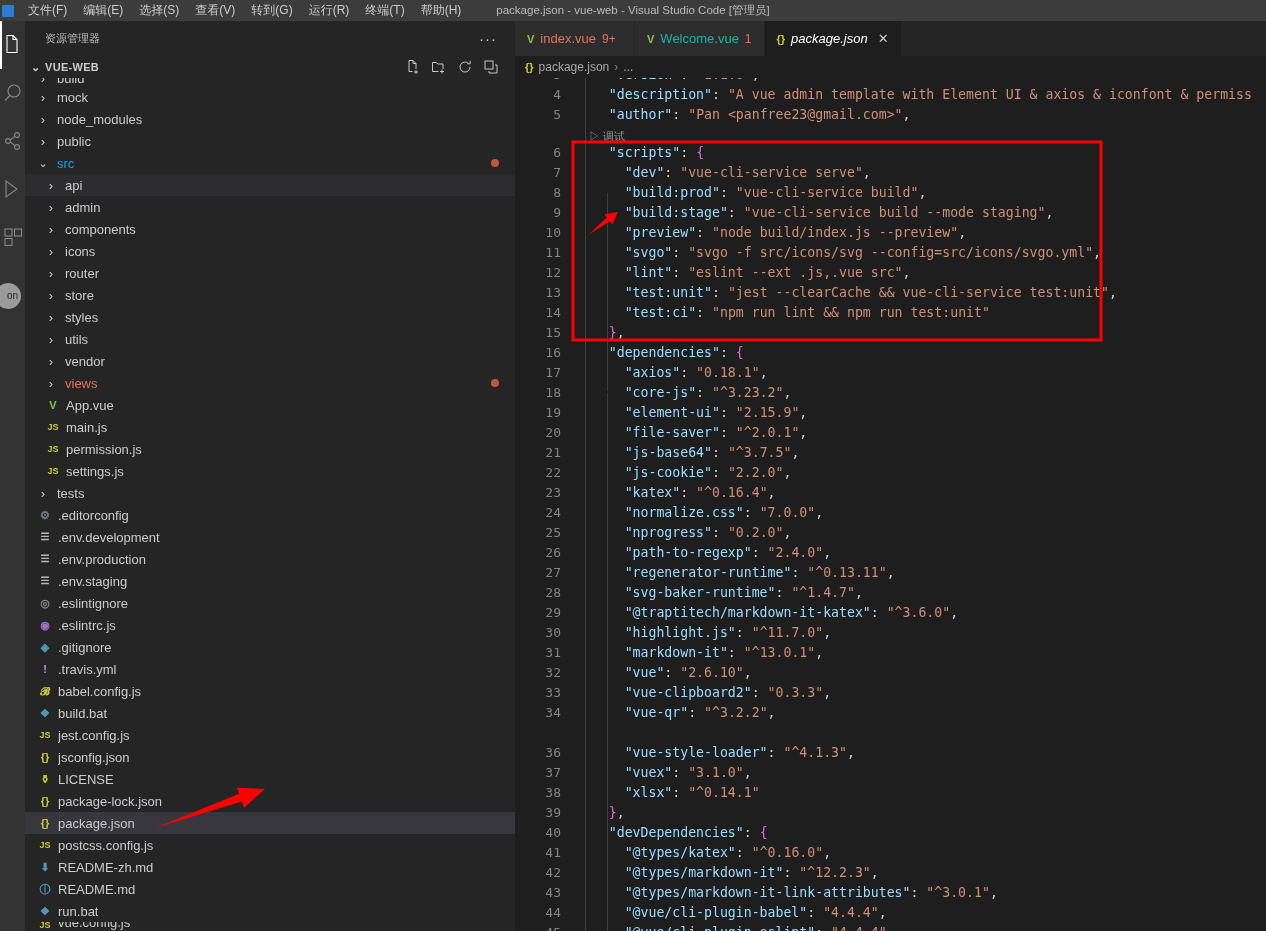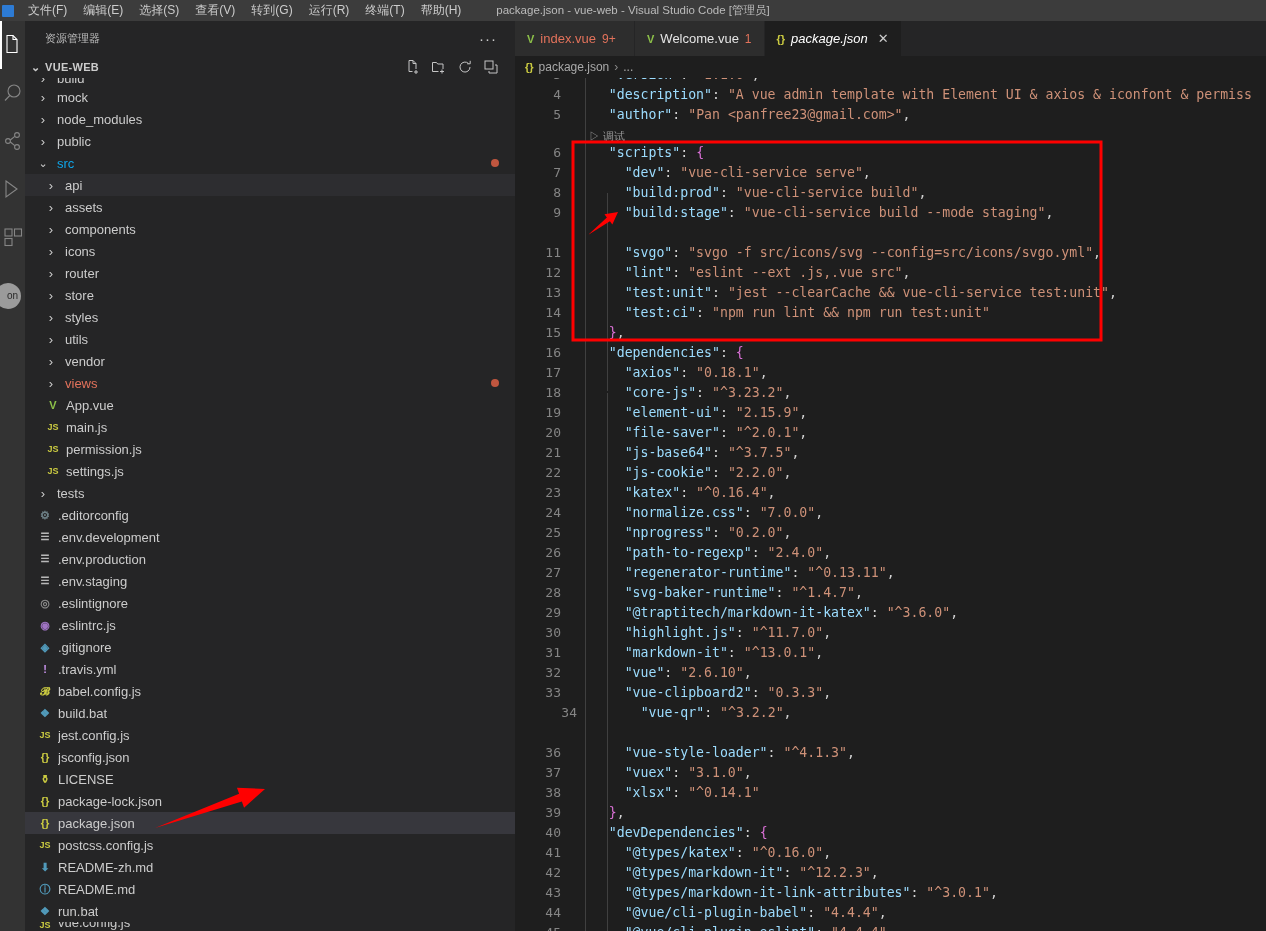--- a/index.html
+++ b/index.html
@@ -276,21 +276,21 @@
           <span class="dot"></span>
         </div>
         <div class="row focus" style="padding-left: 20px;">
           <span class="twisty" style="font-size: 13px;">›</span>
           <span style="width: 8px; flex: 0 0 8px;"></span>
           <span class="label">api</span>
         </div>
         <div class="row" style="padding-left: 20px;">
           <span class="twisty" style="font-size: 13px;">›</span>
           <span style="width: 8px; flex: 0 0 8px;"></span>
-          <span class="label">assets</span>
+          <span class="label">admin</span>
         </div>
         <div class="row" style="padding-left: 20px;">
           <span class="twisty" style="font-size: 13px;">›</span>
           <span style="width: 8px; flex: 0 0 8px;"></span>
           <span class="label">components</span>
         </div>
         <div class="row" style="padding-left: 20px;">
           <span class="twisty" style="font-size: 13px;">›</span>
           <span style="width: 8px; flex: 0 0 8px;"></span>
           <span class="label">icons</span>
@@ -432,21 +432,21 @@
 
   <div class="editor">
     <div class="tabbar" id="tabbar">
         <div class="tab">
           <span class="ticon" style="color: rgb(141, 193, 73);">V</span>
           <span class="tlabel" style="color: rgb(226, 114, 91);">index.vue</span>
           <span class="badge" style="color: rgb(226, 114, 91);">9+</span>
         </div>
         <div class="tab">
           <span class="ticon" style="color: rgb(141, 193, 73);">V</span>
-          <span class="tlabel" style="color: #e5e5e5;">Welcome.vue</span>
+          <span class="tlabel" style="color: #14b8a6;">Welcome.vue</span>
           <span class="badge" style="color: rgb(226, 114, 91);">1</span>
         </div>
         <div class="tab active">
           <span class="ticon" style="color: rgb(203, 203, 65);">{}</span>
           <span class="tlabel">package.json</span>
           <span class="close">✕</span>
         </div>
       </div>
 
     <div class="breadcrumb">
@@ -458,20 +458,21 @@
 
     <div class="code" id="code">
         <div class="cline" style="position: absolute; left: 0px; right: 0px; top: -13px;"><span class="gutter">3</span><span class="ctext"><span class="p">    </span><span class="k">"version"</span><span class="p">: </span><span class="s">"1.1.0"</span><span class="p">,</span></span></div>
         <div class="cline" style="position: absolute; left: 0px; right: 0px; top: 7px;"><span class="gutter">4</span><span class="ctext"><span class="p">    </span><span class="k">"description"</span><span class="p">: </span><span class="s">"A vue admin template with Element UI &amp; axios &amp; iconfont &amp; permiss</span></span></div>
         <div class="cline" style="position: absolute; left: 0px; right: 0px; top: 27px;"><span class="gutter">5</span><span class="ctext"><span class="p">    </span><span class="k">"author"</span><span class="p">: </span><span class="s">"Pan &lt;panfree23@gmail.com&gt;"</span><span class="p">,</span></span></div>
         <div class="codelens" style="top: 48px;">▷ 调试</div>
         <div class="cline" style="position: absolute; left: 0px; right: 0px; top: 65px;"><span class="gutter">6</span><span class="ctext"><span class="p">    </span><span class="k">"scripts"</span><span class="p">: </span><span class="b2">{</span></span></div>
         <div class="cline" style="position: absolute; left: 0px; right: 0px; top: 85px;"><span class="gutter">7</span><span class="ctext"><span class="p">      </span><span class="k">"dev"</span><span class="p">: </span><span class="s">"vue-cli-service serve"</span><span class="p">,</span></span></div>
         <div class="cline" style="position: absolute; left: 0px; right: 0px; top: 105px;"><span class="gutter">8</span><span class="ctext"><span class="p">      </span><span class="k">"build:prod"</span><span class="p">: </span><span class="s">"vue-cli-service build"</span><span class="p">,</span></span></div>
         <div class="cline" style="position: absolute; left: 0px; right: 0px; top: 125px;"><span class="gutter">9</span><span class="ctext"><span class="p">      </span><span class="k">"build:stage"</span><span class="p">: </span><span class="s">"vue-cli-service build --mode staging"</span><span class="p">,</span></span></div>
+        <div class="cline" style="position: absolute; left: 0px; right: 0px; top: 145px;"><span class="gutter">10</span><span class="ctext"><span class="p">      </span><span class="k">"preview"</span><span class="p">: </span><span class="s">"node build/index.js --preview"</span><span class="p">,</span></span></div>
         <div class="cline" style="position: absolute; left: 0px; right: 0px; top: 165px;"><span class="gutter">11</span><span class="ctext"><span class="p">      </span><span class="k">"svgo"</span><span class="p">: </span><span class="s">"svgo -f src/icons/svg --config=src/icons/svgo.yml"</span><span class="p">,</span></span></div>
         <div class="cline" style="position: absolute; left: 0px; right: 0px; top: 185px;"><span class="gutter">12</span><span class="ctext"><span class="p">      </span><span class="k">"lint"</span><span class="p">: </span><span class="s">"eslint --ext .js,.vue src"</span><span class="p">,</span></span></div>
         <div class="cline" style="position: absolute; left: 0px; right: 0px; top: 205px;"><span class="gutter">13</span><span class="ctext"><span class="p">      </span><span class="k">"test:unit"</span><span class="p">: </span><span class="s">"jest --clearCache &amp;&amp; vue-cli-service test:unit"</span><span class="p">,</span></span></div>
         <div class="cline" style="position: absolute; left: 0px; right: 0px; top: 225px;"><span class="gutter">14</span><span class="ctext"><span class="p">      </span><span class="k">"test:ci"</span><span class="p">: </span><span class="s">"npm run lint &amp;&amp; npm run test:unit"</span></span></div>
         <div class="cline" style="position: absolute; left: 0px; right: 0px; top: 245px;"><span class="gutter">15</span><span class="ctext"><span class="p">    </span><span class="b2">}</span><span class="p">,</span></span></div>
         <div class="cline" style="position: absolute; left: 0px; right: 0px; top: 265px;"><span class="gutter">16</span><span class="ctext"><span class="p">    </span><span class="k">"dependencies"</span><span class="p">: </span><span class="b2">{</span></span></div>
         <div class="cline" style="position: absolute; left: 0px; right: 0px; top: 285px;"><span class="gutter">17</span><span class="ctext"><span class="p">      </span><span class="k">"axios"</span><span class="p">: </span><span class="s">"0.18.1"</span><span class="p">,</span></span></div>
         <div class="cline" style="position: absolute; left: 0px; right: 0px; top: 305px;"><span class="gutter">18</span><span class="ctext"><span class="p">      </span><span class="k">"core-js"</span><span class="p">: </span><span class="s">"^3.23.2"</span><span class="p">,</span></span></div>
         <div class="cline" style="position: absolute; left: 0px; right: 0px; top: 325px;"><span class="gutter">19</span><span class="ctext"><span class="p">      </span><span class="k">"element-ui"</span><span class="p">: </span><span class="s">"2.15.9"</span><span class="p">,</span></span></div>
         <div class="cline" style="position: absolute; left: 0px; right: 0px; top: 345px;"><span class="gutter">20</span><span class="ctext"><span class="p">      </span><span class="k">"file-saver"</span><span class="p">: </span><span class="s">"^2.0.1"</span><span class="p">,</span></span></div>
@@ -481,21 +482,21 @@
         <div class="cline" style="position: absolute; left: 0px; right: 0px; top: 425px;"><span class="gutter">24</span><span class="ctext"><span class="p">      </span><span class="k">"normalize.css"</span><span class="p">: </span><span class="s">"7.0.0"</span><span class="p">,</span></span></div>
         <div class="cline" style="position: absolute; left: 0px; right: 0px; top: 445px;"><span class="gutter">25</span><span class="ctext"><span class="p">      </span><span class="k">"nprogress"</span><span class="p">: </span><span class="s">"0.2.0"</span><span class="p">,</span></span></div>
         <div class="cline" style="position: absolute; left: 0px; right: 0px; top: 465px;"><span class="gutter">26</span><span class="ctext"><span class="p">      </span><span class="k">"path-to-regexp"</span><span class="p">: </span><span class="s">"2.4.0"</span><span class="p">,</span></span></div>
         <div class="cline" style="position: absolute; left: 0px; right: 0px; top: 485px;"><span class="gutter">27</span><span class="ctext"><span class="p">      </span><span class="k">"regenerator-runtime"</span><span class="p">: </span><span class="s">"^0.13.11"</span><span class="p">,</span></span></div>
         <div class="cline" style="position: absolute; left: 0px; right: 0px; top: 505px;"><span class="gutter">28</span><span class="ctext"><span class="p">      </span><span class="k">"svg-baker-runtime"</span><span class="p">: </span><span class="s">"^1.4.7"</span><span class="p">,</span></span></div>
         <div class="cline" style="position: absolute; left: 0px; right: 0px; top: 525px;"><span class="gutter">29</span><span class="ctext"><span class="p">      </span><span class="k">"@traptitech/markdown-it-katex"</span><span class="p">: </span><span class="s">"^3.6.0"</span><span class="p">,</span></span></div>
         <div class="cline" style="position: absolute; left: 0px; right: 0px; top: 545px;"><span class="gutter">30</span><span class="ctext"><span class="p">      </span><span class="k">"highlight.js"</span><span class="p">: </span><span class="s">"^11.7.0"</span><span class="p">,</span></span></div>
         <div class="cline" style="position: absolute; left: 0px; right: 0px; top: 565px;"><span class="gutter">31</span><span class="ctext"><span class="p">      </span><span class="k">"markdown-it"</span><span class="p">: </span><span class="s">"^13.0.1"</span><span class="p">,</span></span></div>
         <div class="cline" style="position: absolute; left: 0px; right: 0px; top: 585px;"><span class="gutter">32</span><span class="ctext"><span class="p">      </span><span class="k">"vue"</span><span class="p">: </span><span class="s">"2.6.10"</span><span class="p">,</span></span></div>
         <div class="cline" style="position: absolute; left: 0px; right: 0px; top: 605px;"><span class="gutter">33</span><span class="ctext"><span class="p">      </span><span class="k">"vue-clipboard2"</span><span class="p">: </span><span class="s">"0.3.3"</span><span class="p">,</span></span></div>
-        <div class="cline" style="position: absolute; left: 16px; right: 0px; top: 625px;"><span class="gutter">34</span><span class="ctext"><span class="p">      </span><span class="k">"vue-qr"</span><span class="p">: </span><span class="s">"^3.2.2"</span><span class="p">,</span></span></div>
+        <div class="cline" style="position: absolute; left: 0px; right: 0px; top: 625px;"><span class="gutter">34</span><span class="ctext"><span class="p">      </span><span class="k">"vue-qr"</span><span class="p">: </span><span class="s">"^3.2.2"</span><span class="p">,</span></span></div>
         <div class="cline" style="position: absolute; left: 0px; right: 0px; top: 665px;"><span class="gutter">36</span><span class="ctext"><span class="p">      </span><span class="k">"vue-style-loader"</span><span class="p">: </span><span class="s">"^4.1.3"</span><span class="p">,</span></span></div>
         <div class="cline" style="position: absolute; left: 0px; right: 0px; top: 685px;"><span class="gutter">37</span><span class="ctext"><span class="p">      </span><span class="k">"vuex"</span><span class="p">: </span><span class="s">"3.1.0"</span><span class="p">,</span></span></div>
         <div class="cline" style="position: absolute; left: 0px; right: 8px; top: 705px;"><span class="gutter">38</span><span class="ctext"><span class="p">      </span><span class="k">"xlsx"</span><span class="p">: </span><span class="s">"^0.14.1"</span></span></div>
         <div class="cline" style="position: absolute; left: 0px; right: 0px; top: 725px;"><span class="gutter">39</span><span class="ctext"><span class="p">    </span><span class="b2">}</span><span class="p">,</span></span></div>
         <div class="cline" style="position: absolute; left: 0px; right: 0px; top: 745px;"><span class="gutter">40</span><span class="ctext"><span class="p">    </span><span class="k">"devDependencies"</span><span class="p">: </span><span class="b2">{</span></span></div>
         <div class="cline" style="position: absolute; left: 0px; right: 0px; top: 765px;"><span class="gutter">41</span><span class="ctext"><span class="p">      </span><span class="k">"@types/katex"</span><span class="p">: </span><span class="s">"^0.16.0"</span><span class="p">,</span></span></div>
         <div class="cline" style="position: absolute; left: 0px; right: 0px; top: 785px;"><span class="gutter">42</span><span class="ctext"><span class="p">      </span><span class="k">"@types/markdown-it"</span><span class="p">: </span><span class="s">"^12.2.3"</span><span class="p">,</span></span></div>
         <div class="cline" style="position: absolute; left: 0px; right: 0px; top: 805px;"><span class="gutter">43</span><span class="ctext"><span class="p">      </span><span class="k">"@types/markdown-it-link-attributes"</span><span class="p">: </span><span class="s">"^3.0.1"</span><span class="p">,</span></span></div>
         <div class="cline" style="position: absolute; left: 0px; right: 0px; top: 825px;"><span class="gutter">44</span><span class="ctext"><span class="p">      </span><span class="k">"@vue/cli-plugin-babel"</span><span class="p">: </span><span class="s">"4.4.4"</span><span class="p">,</span></span></div>
         <div class="cline" style="position: absolute; left: 0px; right: 0px; top: 845px;"><span class="gutter">45</span><span class="ctext"><span class="p">      </span><span class="k">"@vue/cli-plugin-eslint"</span><span class="p">: </span><span class="s">"4.4.4"</span><span class="p">,</span></span></div>

